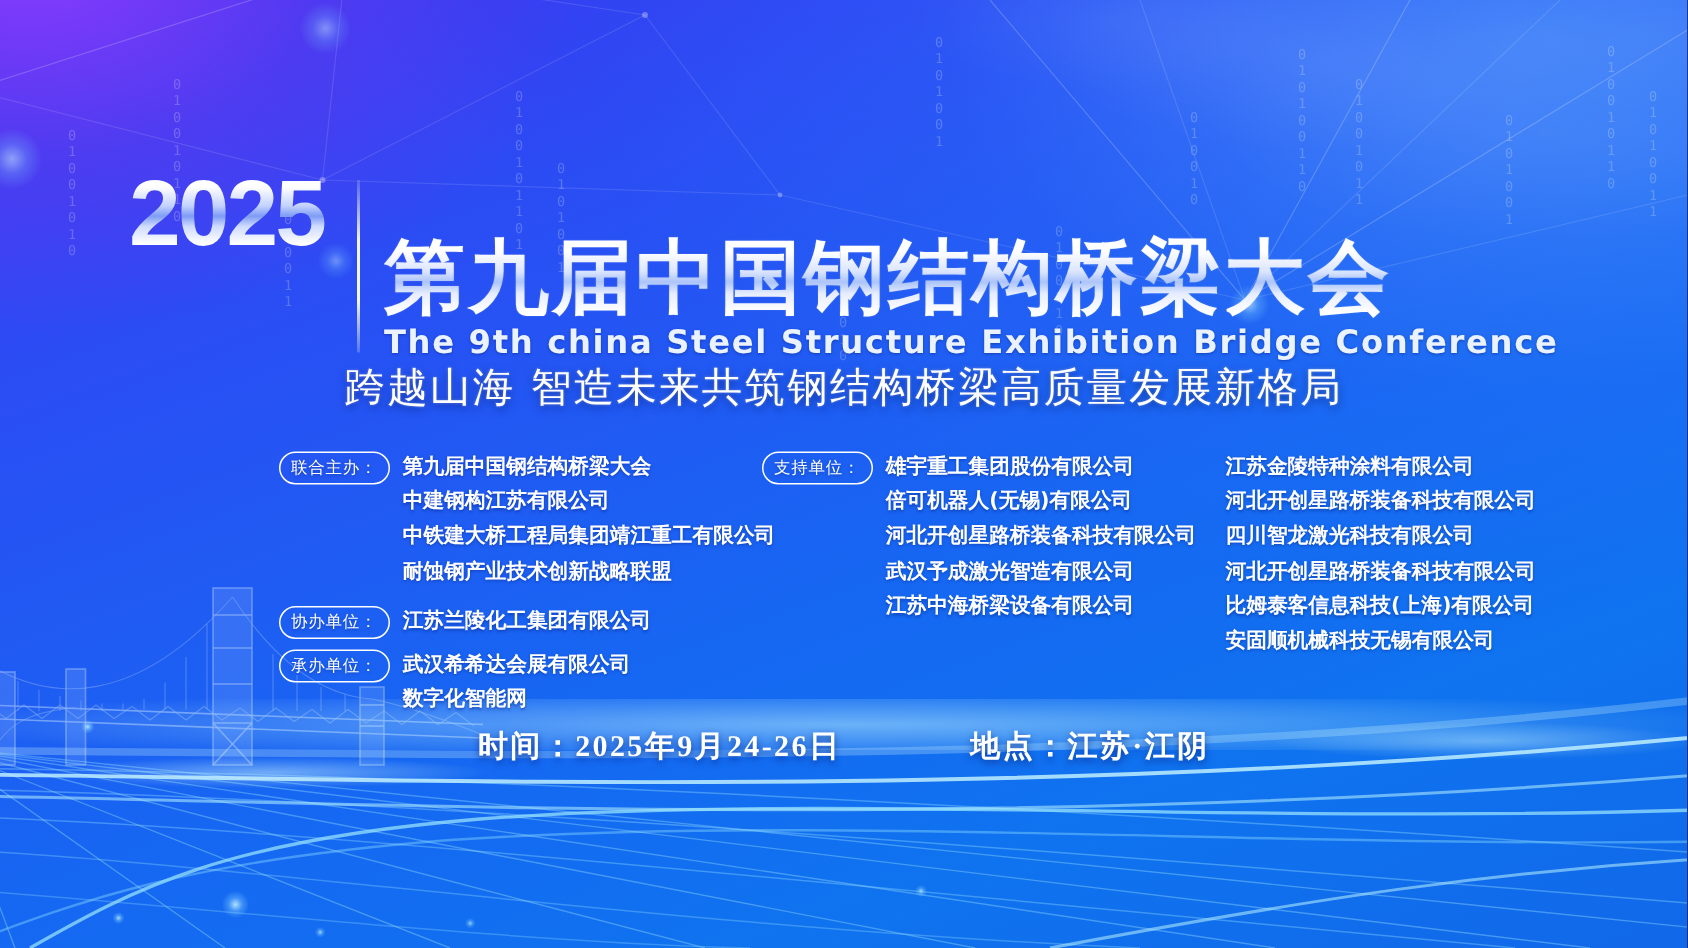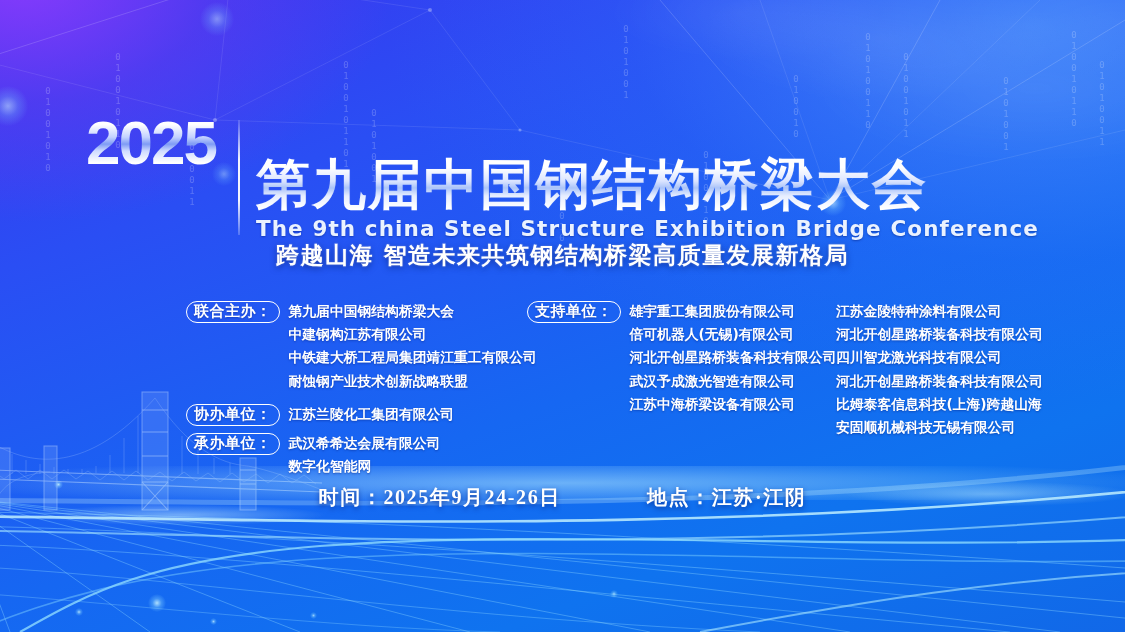--- a/index.html
+++ b/index.html
@@ -72,36 +72,36 @@
     margin-top:40px;
   }
   .entitle{
     margin-top:3px;font-size:21.5px;font-weight:700;letter-spacing:1.1px;color:#eaf2ff;
     font-family:"DejaVu Sans","Liberation Sans",sans-serif;
     text-shadow:0 1px 2px rgba(10,40,140,.55);
   }
   .tagline{
     position:absolute;left:0;right:0;top:240px;text-align:center;
     font-family:"DejaVu Sans","Liberation Sans",sans-serif;
-    font-size:23px;font-weight:700;letter-spacing:1.5px;color:#ffffff;
+    font-size:27px;font-weight:400;letter-spacing:1.5px;color:#ffffff;
     text-shadow:0 2px 6px rgba(8,35,130,.75),0 0 2px rgba(255,255,255,.4);
   }
 
   
   .orgs{position:absolute;left:186px;top:300px;width:860px;
         font-family:"DejaVu Sans","Liberation Sans",sans-serif;}
   .colset{display:flex;align-items:flex-start;}
   .colA{width:322px;}
-  .colB{width:298px;margin-left:19px;}
+  .colB{width:298px;}
   .colC{width:230px;}
   .grp{display:flex;align-items:flex-start;margin-bottom:3px;}
   .pill{
     flex:0 0 auto;display:inline-block;margin-top:1px;
     border:1.6px solid #ffffff;border-radius:11px;
-    padding:1px 7px 2px 7px;color:#ffffff;font-size:15px;font-weight:700;
+    padding:1px 7px 2px 7px;color:#ffffff;font-size:11px;font-weight:400;
     letter-spacing:.5px;line-height:17px;white-space:nowrap;
     text-shadow:0 1px 2px rgba(10,40,140,.5);
   }
   .names{margin-left:9px;}
   .nm{color:#ffffff;font-size:13.8px;font-weight:700;line-height:23.2px;white-space:nowrap;
       text-shadow:0 1px 2px rgba(10,40,140,.55);}
   .colC .nm{line-height:23.2px;}
   .spacer{height:1px;}
 
   
@@ -297,21 +297,21 @@
           </div>
         </div>
       </div>
 
       <div class="colC">
         <div class="names" style="margin-left:11px;">
           <div class="nm">江苏金陵特种涂料有限公司</div>
           <div class="nm">河北开创星路桥装备科技有限公司</div>
           <div class="nm">四川智龙激光科技有限公司</div>
           <div class="nm">河北开创星路桥装备科技有限公司</div>
-          <div class="nm">比姆泰客信息科技(上海)跨越山海</div>
+          <div class="nm">比姆泰客信息科技(上海)有限公司</div>
           <div class="nm">安固顺机械科技无锡有限公司</div>
         </div>
       </div>
 
     </div>
   </div>
 
   <div class="meta">
     <span>时间：</span><span>2025年9月24-26日</span>
     <span class="gap"></span>

